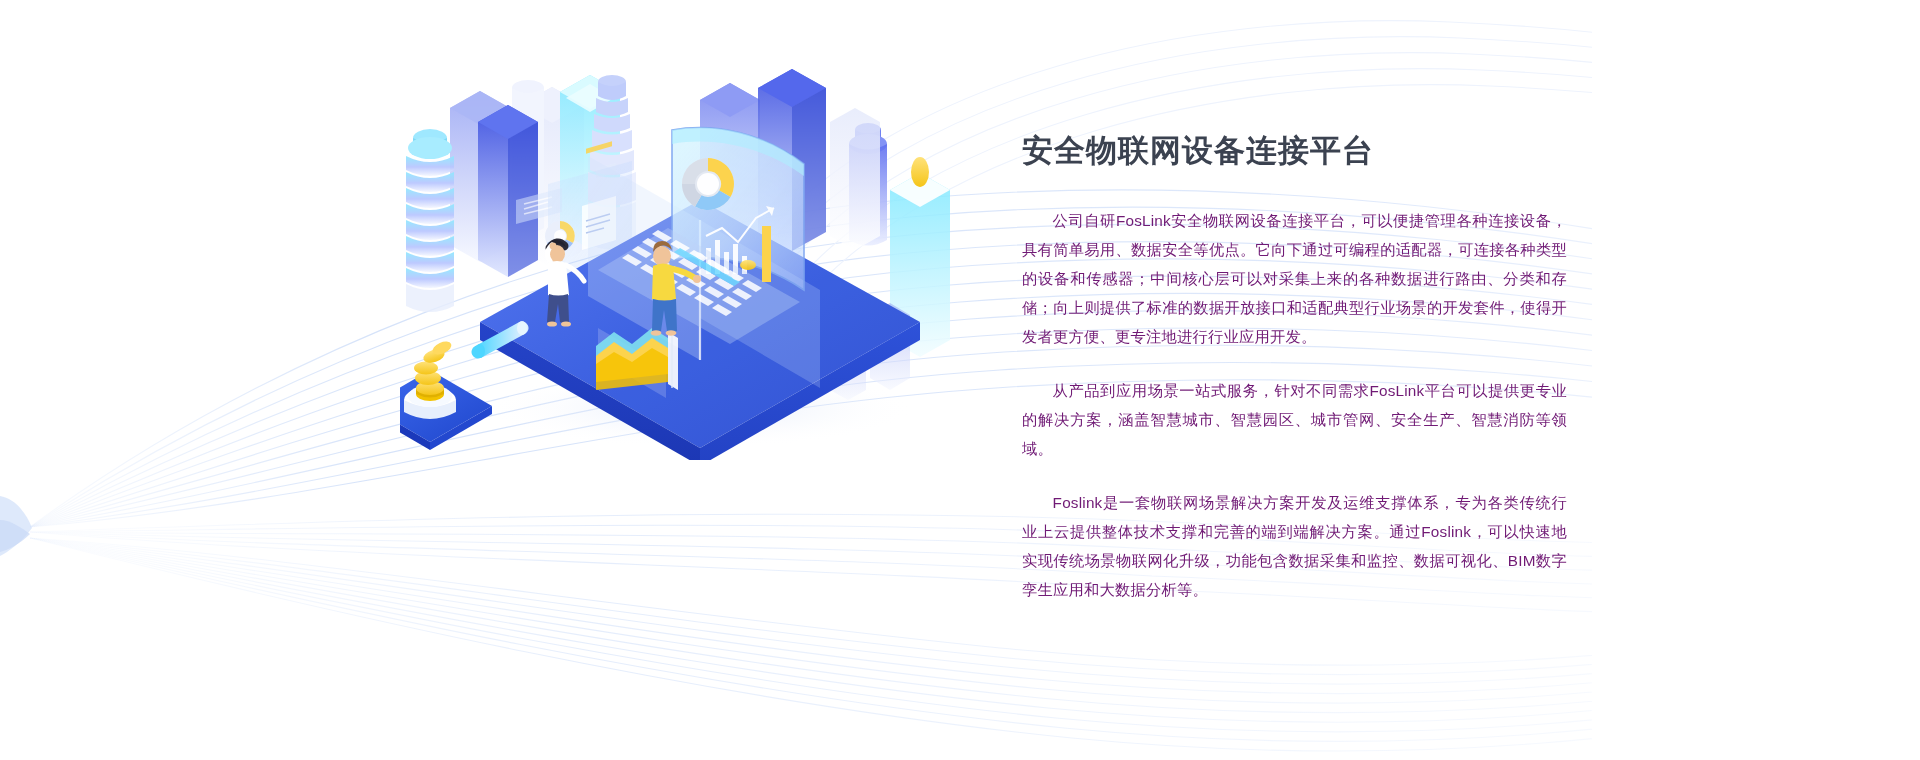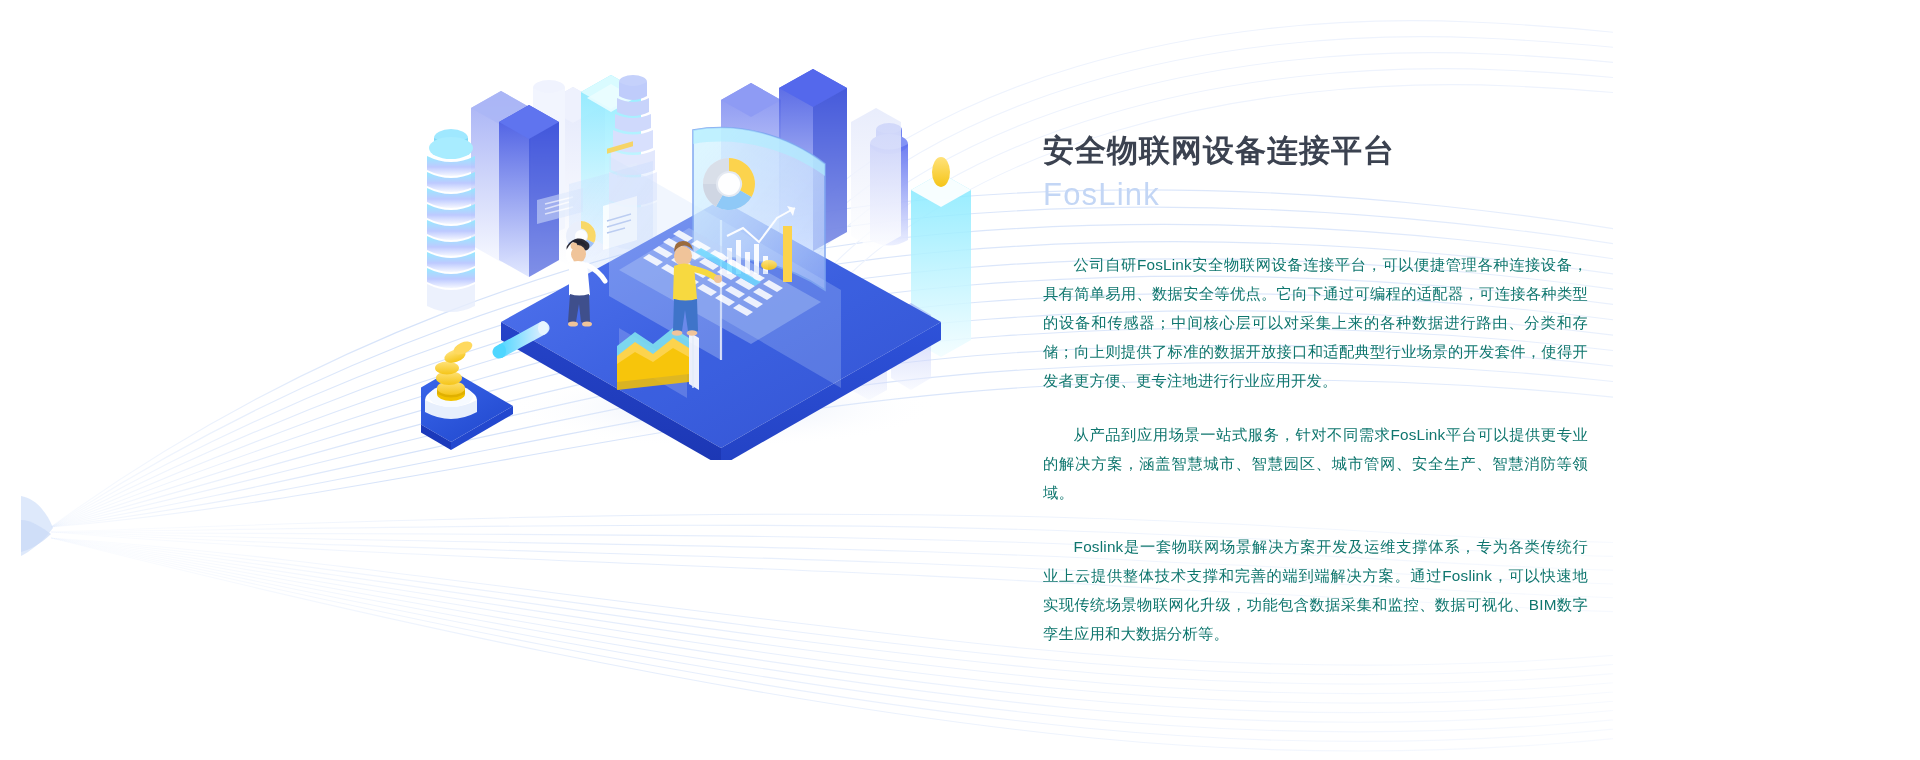--- a/index.html
+++ b/index.html
@@ -9,21 +9,20 @@
     overflow: hidden;
     background: #ffffff;
     font-family: "Liberation Sans", "DejaVu Sans", sans-serif;
   }
   .page {
     position: relative;
     width: 1592px;
     height: 760px;
     background: #ffffff;
     overflow: hidden;
-    margin-left: 21px;
   }
 
   
   .bg-waves {
     position: absolute;
     inset: 0;
     width: 1920px;
     height: 760px;
     pointer-events: none;
     z-index: 0;
@@ -61,21 +60,21 @@
     color: #c3d6f5;
     letter-spacing: 1.2px;
     line-height: 1.35;
     margin-top: 2px;
   }
   .body-block {
     margin-top: 34px;
   }
   .para {
     font-size: 15.3px;
-    color: #0f766e;
+    color: #701a75;
     line-height: 29px;
     text-align: justify;
     text-indent: 2em;
     letter-spacing: 0.2px;
     margin-bottom: 25px;
     width: 545px;
   }
   .para:last-child { margin-bottom: 0; }
 </style>
 </head>
@@ -492,21 +491,20 @@
         <ellipse cx="28" cy="318" rx="13" ry="7" fill="url(#goldG)"></ellipse>
         <ellipse cx="26" cy="308" rx="12" ry="6.5" fill="url(#goldG)"></ellipse>
         <ellipse cx="34" cy="296" rx="11" ry="6" fill="url(#goldG)" transform="rotate(-18 34 296)"></ellipse>
         <ellipse cx="42" cy="288" rx="10" ry="5.5" fill="#ffd95e" transform="rotate(-24 42 288)"></ellipse>
       </g>
     </g>
   </svg>
 
   <div class="content">
     <h1 class="title">安全物联网设备连接平台</h1>
-    <div class="subtitle">FosLink</div>
 
     <div class="body-block">
       <p class="para">公司自研FosLink安全物联网设备连接平台，可以便捷管理各种连接设备，具有简单易用、数据安全等优点。它向下通过可编程的适配器，可连接各种类型的设备和传感器；中间核心层可以对采集上来的各种数据进行路由、分类和存储；向上则提供了标准的数据开放接口和适配典型行业场景的开发套件，使得开发者更方便、更专注地进行行业应用开发。</p>
       <p class="para">从产品到应用场景一站式服务，针对不同需求FosLink平台可以提供更专业的解决方案，涵盖智慧城市、智慧园区、城市管网、安全生产、智慧消防等领域。</p>
       <p class="para">Foslink是一套物联网场景解决方案开发及运维支撑体系，专为各类传统行业上云提供整体技术支撑和完善的端到端解决方案。通过Foslink，可以快速地实现传统场景物联网化升级，功能包含数据采集和监控、数据可视化、BIM数字孪生应用和大数据分析等。</p>
     </div>
   </div>
 
 </div>
 

